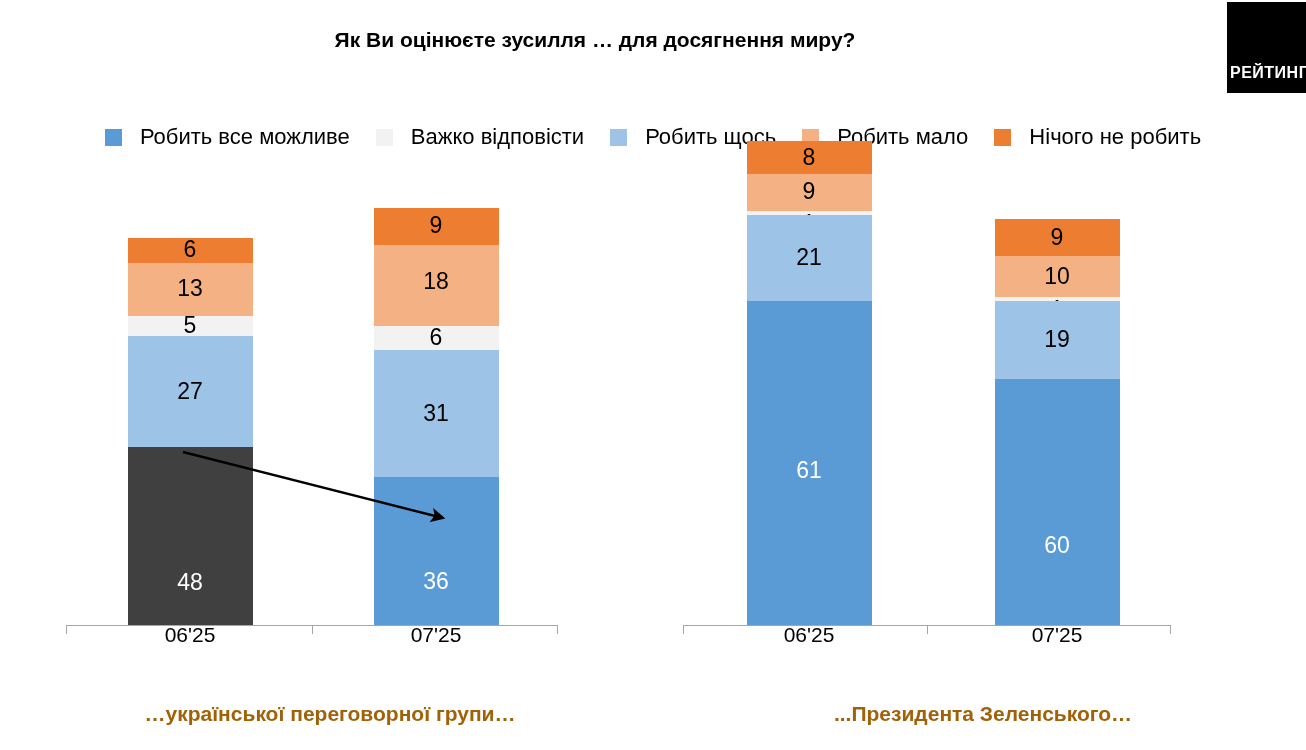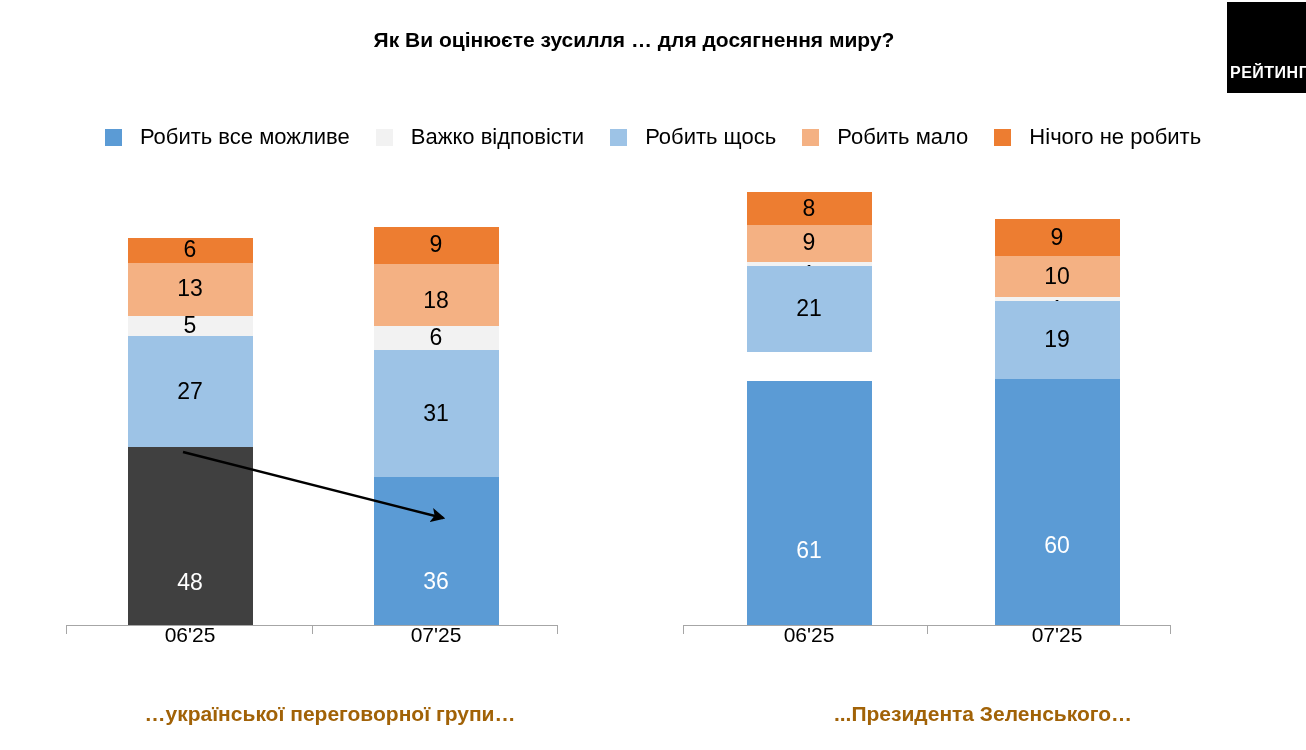--- a/index.html
+++ b/index.html
@@ -39,21 +39,20 @@
   
   #title {
     position: absolute;
     left: 0;
     top: 28px;
     width: 1190px;
     text-align: center;
     font-size: 21px;
     font-weight: bold;
     color: #000000;
-    padding-left: 39px;
   }
 
   
   #legend {
     position: absolute;
     left: 0;
     top: 124px;
     width: 1306px;
     display: flex;
     justify-content: center;
@@ -212,21 +211,21 @@
         </div>
         <div class="seg" style="height: 178px; background: #404040;">
           <div class="seg-label light" style="top: 123.984px;">48</div>
         </div>
       </div>
       <div class="cat-label" style="left: 130px; width: 120px;">06'25</div>
       <div class="bar" style="left: 373.5px; width: 125px;">
         <div class="seg" style="height: 36.9px; background: rgb(237, 125, 49);">
           <div class="seg-label dark" style="top: 6.45px;">9</div>
         </div>
-        <div class="seg" style="height: 62px; background: rgb(244, 177, 131);">
+        <div class="seg" style="height: 81px; background: rgb(244, 177, 131);">
           <div class="seg-label dark" style="top: 24.9px;">18</div>
         </div>
         <div class="seg" style="height: 24.6px; background: rgb(242, 242, 242);">
           <div class="seg-label dark" style="top: 0.3px;">6</div>
         </div>
         <div class="seg" style="height: 127.1px; background: rgb(157, 195, 230);">
           <div class="seg-label dark" style="top: 51.55px;">31</div>
         </div>
         <div class="seg" style="height: 147.6px; background: rgb(91, 155, 213);">
           <div class="seg-label light" style="top: 92.988px;">36</div>
@@ -257,21 +256,21 @@
         </div>
         <div class="seg" style="height: 36.9px; background: rgb(244, 177, 131);">
           <div class="seg-label dark" style="top: 6.45px;">9</div>
         </div>
         <div class="seg" style="height: 4.1px; background: rgb(242, 242, 242);">
           <div class="seg-label dark" style="top: 1.1px;">1</div>
         </div>
         <div class="seg" style="height: 86.1px; background: rgb(157, 195, 230);">
           <div class="seg-label dark" style="top: 31.05px;">21</div>
         </div>
-        <div class="seg" style="height: 244px; background: rgb(91, 155, 213); margin-top: 29px;">
+        <div class="seg" style="height: 324px; background: rgb(91, 155, 213);">
           <div class="seg-label light" style="top: 157.563px;">61</div>
         </div>
       </div>
       <div class="cat-label" style="left: 89px; width: 120px;">06'25</div>
       <div class="bar" style="left: 334.5px; width: 125px;">
         <div class="seg" style="height: 36.9px; background: rgb(237, 125, 49);">
           <div class="seg-label dark" style="top: 6.45px;">9</div>
         </div>
         <div class="seg" style="height: 41px; background: rgb(244, 177, 131);">
           <div class="seg-label dark" style="top: 8.5px;">10</div>

